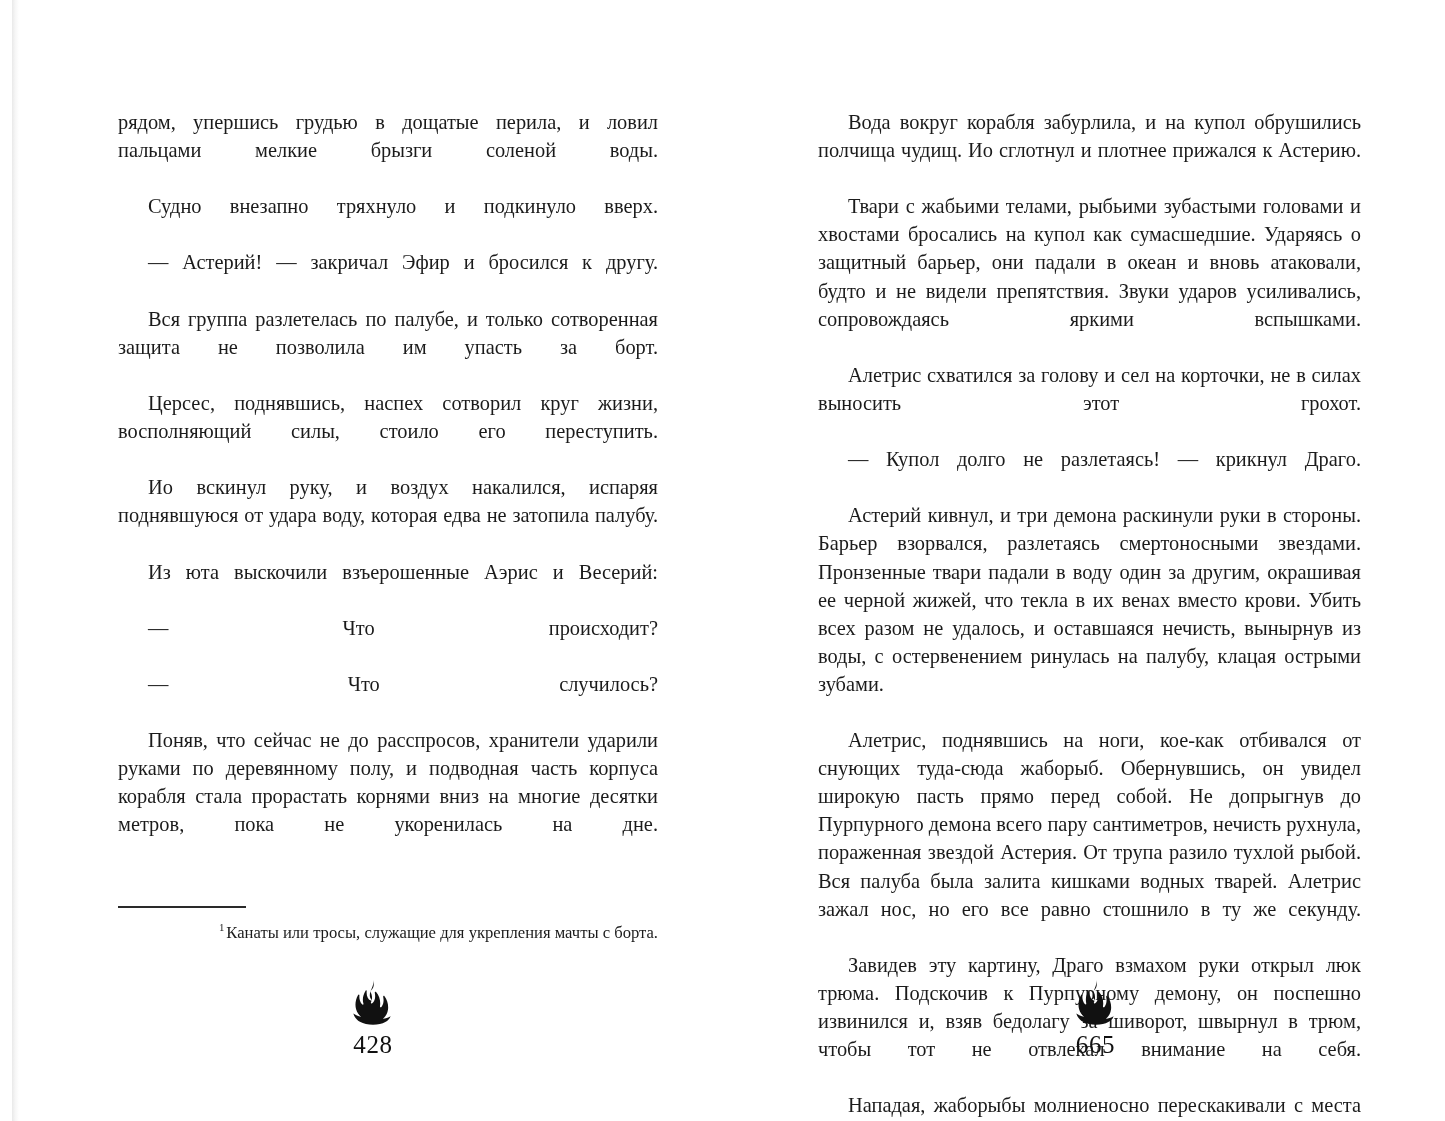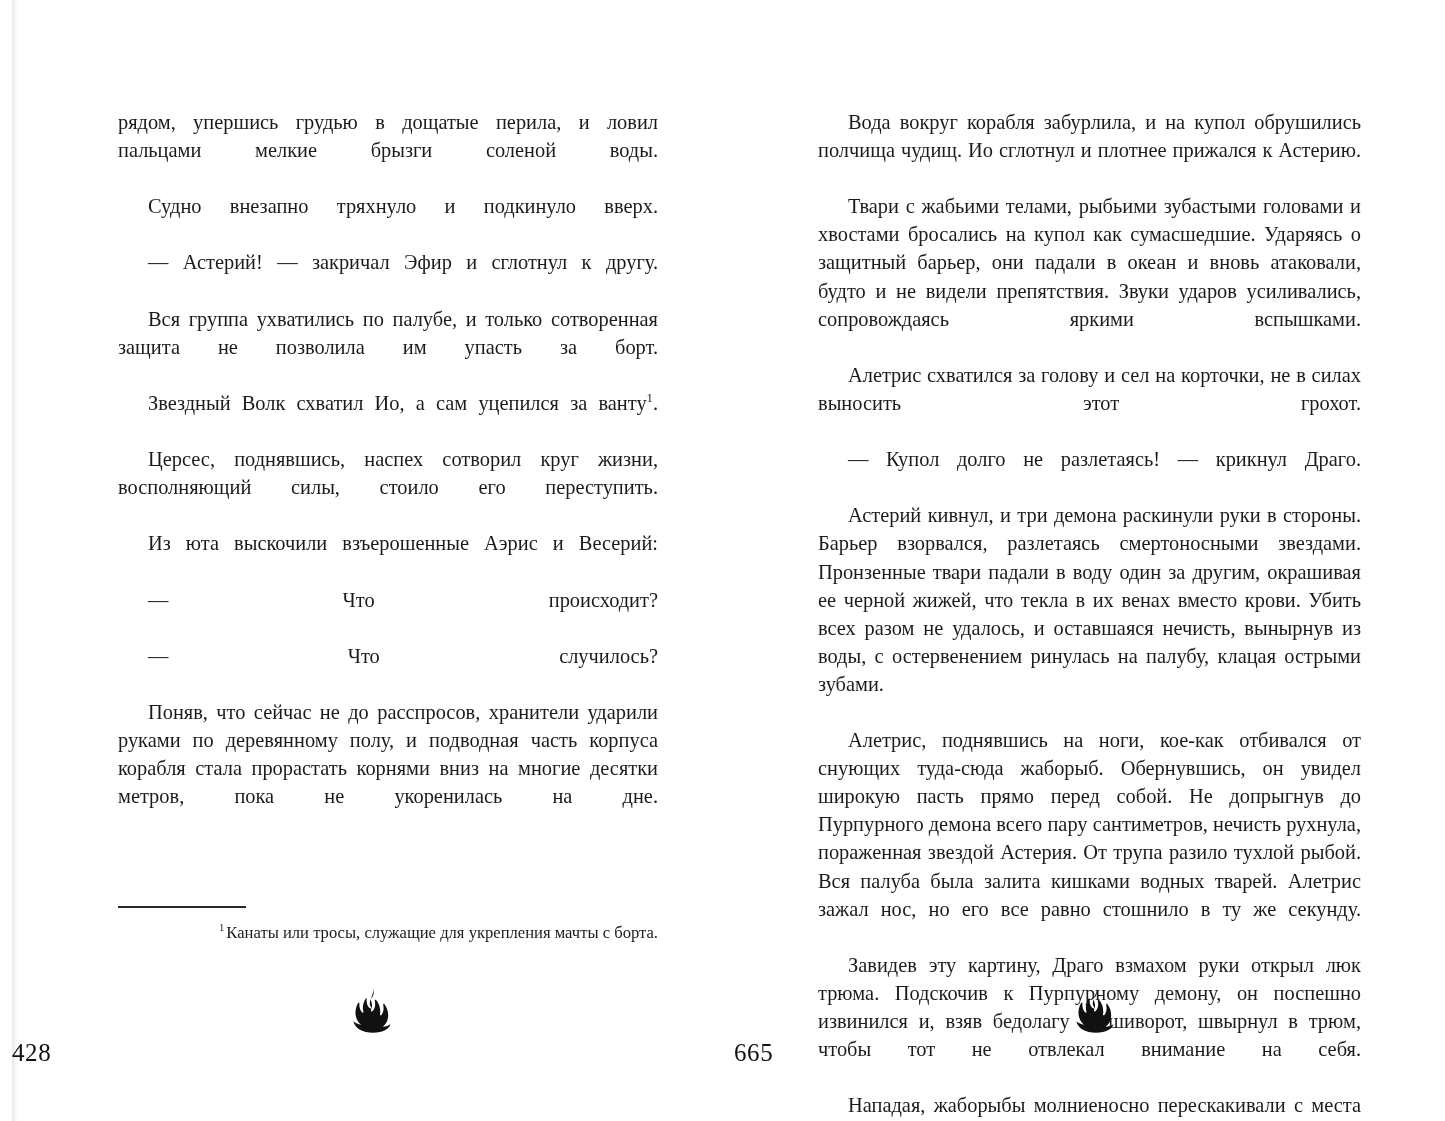--- a/index.html
+++ b/index.html
@@ -88,23 +88,23 @@
   }
   .footnote-text sup {
     font-size: 0.65em;
     vertical-align: super;
     line-height: 0;
     padding-right: 2px;
   }
 
   .folio {
     position: absolute;
-    bottom: 56px;
+    bottom: 64px;
     width: 100%;
-    text-align: left;
+    text-align: center;
   }
   .ornament {
     display: block;
     margin: 0 auto 4px auto;
     width: 42px;
     height: 50px;
   }
   .folio-number {
     display: block;
     font-size: 25px;
@@ -120,24 +120,24 @@
 
 <div class="spread">
 
   <div class="page-edge-left"></div>
 
   <div class="page page-left">
 
     <div class="textblock">
         <p class="noindent">рядом, упершись грудью в дощатые перила, и ловил пальцами мелкие брызги соленой воды.</p>
         <p>Судно внезапно тряхнуло и подкинуло вверх.</p>
-        <p>— Астерий! — закричал Эфир и сглотнул к другу.</p>
-        <p>Вся группа ухватились по палубе, и только сотворенная защита не позволила им упасть за борт.</p>
-        <p>Звездный Волк схватил Ио, а сам уцепился за ванту<sup class="fn">1</sup>.</p>
+        <p>— Астерий! — закричал Эфир и бросился к другу.</p>
+        <p>Вся группа разлетелась по палубе, и только сотворенная защита не позволила им упасть за борт.</p>
         <p>Церсес, поднявшись, наспех сотворил круг жизни, восполняющий силы, стоило его переступить.</p>
+        <p>Ио вскинул руку, и воздух накалился, испаряя поднявшуюся от удара воду, которая едва не затопила палубу.</p>
         <p>Из юта выскочили взъерошенные Аэрис и Весерий:</p>
         <p>— Что происходит?</p>
         <p>— Что случилось?</p>
         <p>Поняв, что сейчас не до расспросов, хранители ударили руками по деревянному полу, и подводная часть корпуса корабля стала прорастать корнями вниз на многие десятки метров, пока не укоренилась на дне.</p>
       </div>
 
     <div class="footnote-zone">
       <div class="footnote-rule"></div>
       <p class="footnote-text">
         <sup>1</sup><span>Канаты или тросы, служащие для укрепления мачты с борта.</span>

